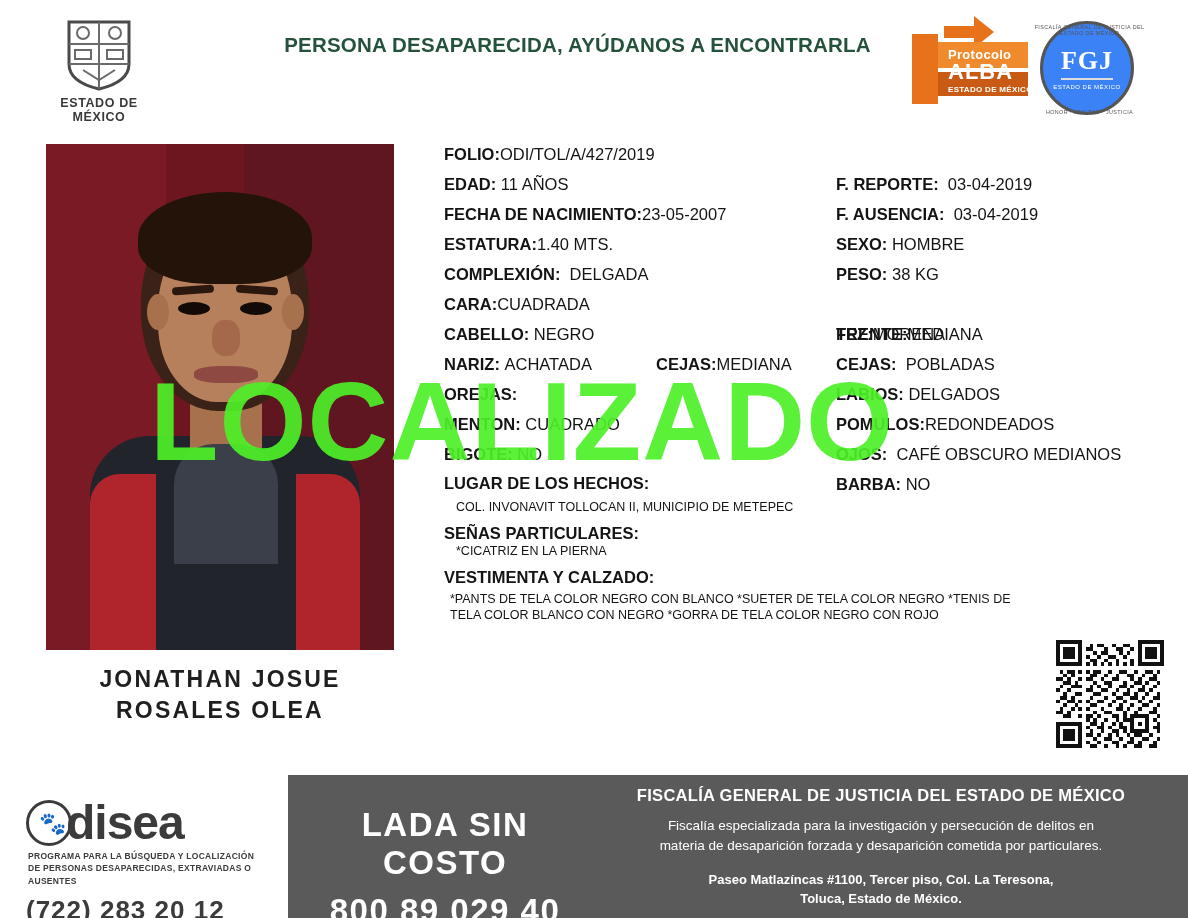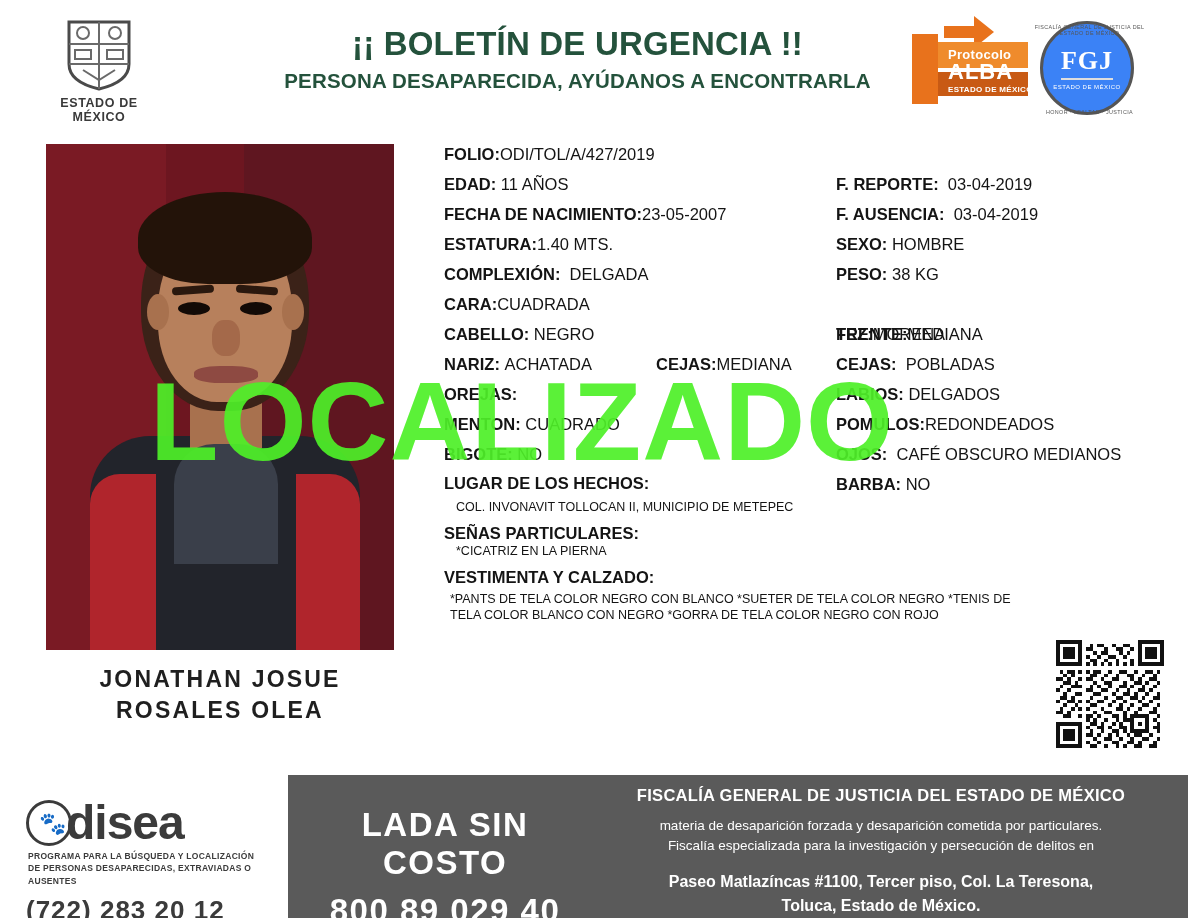--- a/index.html
+++ b/index.html
@@ -164,21 +164,21 @@
   .lada {
     position:absolute; left:310px; top:806px; width:270px; text-align:center; color:#fff;
   }
   .lada .l1 { font-size:33px; font-weight:bold; letter-spacing:1.5px; }
   .lada .l2 { font-size:33px; font-weight:bold; letter-spacing:1.5px; margin-top:10px;}
   .fiscalia {
     position:absolute; left:586px; top:786px; width:590px; text-align:center; color:#fff;
   }
   .fiscalia .f1 { font-size:16.5px; font-weight:bold; letter-spacing:.3px;}
   .fiscalia .f2 { font-size:13.5px; margin-top:11px; line-height:1.5;}
-  .fiscalia .f3 { font-size:16px; font-weight:bold; margin-top:13px; line-height:1.5;}
+  .fiscalia .f3 { font-size:13px; font-weight:bold; margin-top:13px; line-height:1.5;}
 
   .disea { position:absolute; left:26px; top:800px; width:256px; }
   .disea-top { display:flex; align-items:center; }
   .disea-logo { width:46px; height:46px; border:3px solid #3b3b3b; border-radius:50%; position:relative; }
   .disea-logo .paw { position:absolute; left:10px; top:10px; font-size:22px; line-height:22px; color:#3b3b3b;}
   .disea-word { font-size:48px; font-weight:bold; color:#3b3b3b; letter-spacing:-1px; margin-left:-6px; line-height:46px;}
   .disea-sub { font-size:8.5px; font-weight:bold; color:#3b3b3b; letter-spacing:.3px; line-height:1.45; margin-top:4px; margin-left:2px;}
   .disea-phone { font-size:26px; font-weight:bold; color:#3b3b3b; letter-spacing:1px; margin-top:8px;}
 </style>
 </head>
@@ -197,21 +197,20 @@
         <circle cx="52" cy="15" r="6" fill="none" stroke="#6a6a6a" stroke-width="2"></circle>
         <rect x="12" y="32" width="16" height="9" fill="none" stroke="#6a6a6a" stroke-width="2"></rect>
         <rect x="44" y="32" width="16" height="9" fill="none" stroke="#6a6a6a" stroke-width="2"></rect>
         <path d="M20 52 L36 62 L52 52" fill="none" stroke="#6a6a6a" stroke-width="2"></path>
       </svg>
     </div>
     <div class="seal-label">ESTADO DE MÉXICO</div>
   </div>
 
   <div class="title-block">
-    <div class="title-main">¡¡ BOLETÍN DE URGENCIA !!</div>
     <div class="title-sub">PERSONA DESAPARECIDA, AYÚDANOS A ENCONTRARLA</div>
   </div>
 
   <div class="alba">
     <svg class="arrow" width="140" height="100" viewBox="0 0 140 100">
       <path d="M46 10 L76 10 L76 0 L96 16 L76 32 L76 22 L46 22 Z" fill="#e8721c"></path>
       <path d="M40 26 L130 26 L130 52 L40 52 Z" fill="#ef8b2c"></path>
       <path d="M40 56 L130 56 L130 80 L40 80 Z" fill="#c85a14"></path>
       <path d="M14 18 L40 18 L40 88 L14 88 Z" fill="#e8721c"></path>
     </svg>
@@ -579,20 +578,20 @@
 </div>
 
 <div class="lada">
   <div class="l1">LADA SIN COSTO</div>
   <div class="l2">800 89 029 40</div>
 </div>
 
 <div class="fiscalia">
   <div class="f1">FISCALÍA GENERAL DE JUSTICIA DEL ESTADO DE MÉXICO</div>
   <div class="f2">
+    <div>Fiscalía especializada para la investigación y persecución de delitos en</div>
     <div>materia de desaparición forzada y desaparición cometida por particulares.</div>
-    <div>Fiscalía especializada para la investigación y persecución de delitos en</div>
   </div>
   <div class="f3">
     <div>Paseo Matlazíncas #1100, Tercer piso, Col. La Teresona,</div>
     <div>Toluca, Estado de México.</div>
   </div>
 </div>
 
 </body></html>

